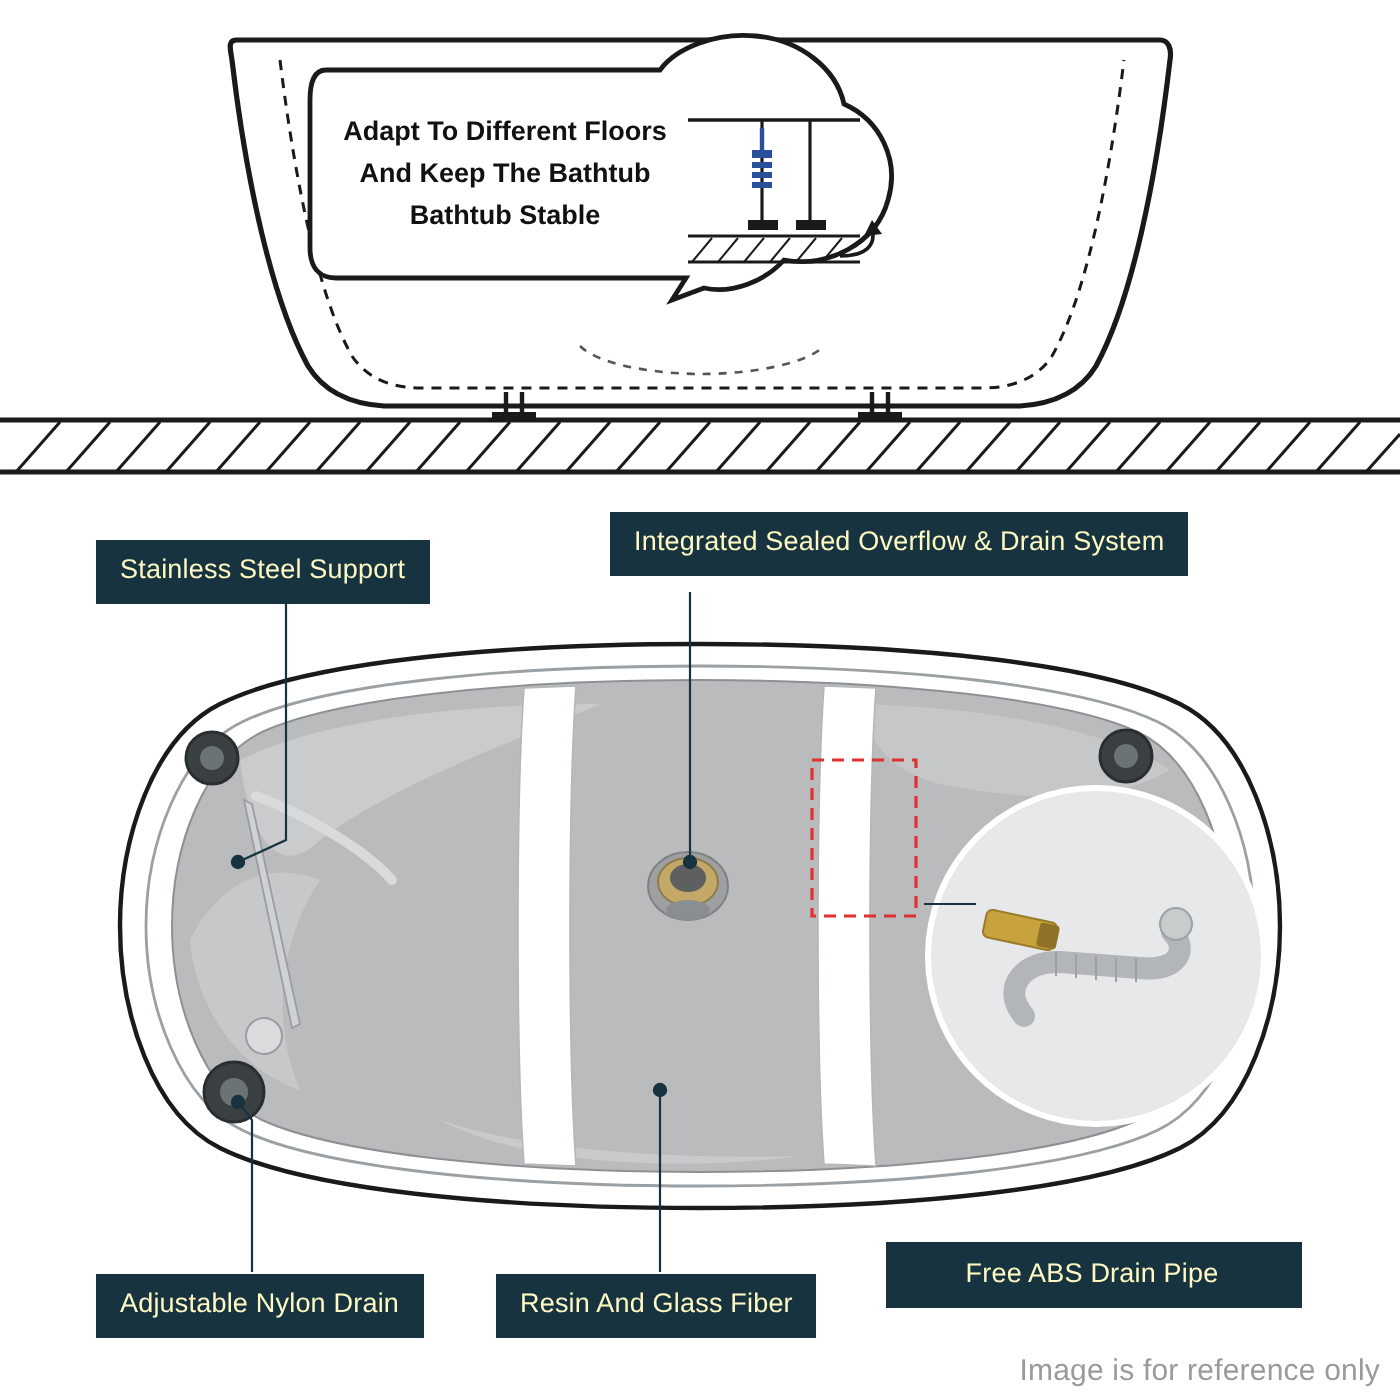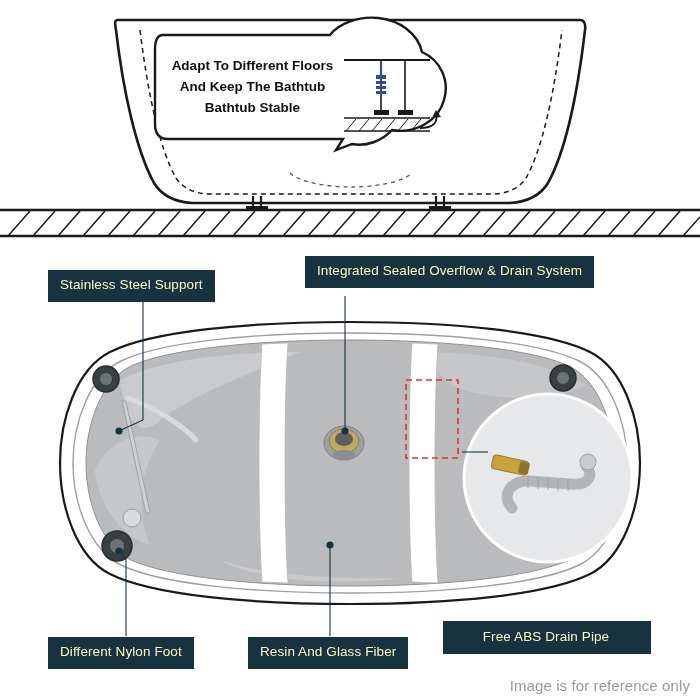--- a/index.html
+++ b/index.html
@@ -295,21 +295,21 @@
   <div class="top-text">
     <span>Adapt To Different Floors</span>
     <span>And Keep The Bathtub</span>
     <span>Bathtub Stable</span>
   </div>
 
   <div class="chip" id="chip-stainless">Stainless Steel Support</div>
 
   <div class="chip" id="chip-overflow">Integrated Sealed Overflow &amp; Drain System</div>
 
-  <div class="chip" id="chip-nylon">Different Nylon Foot</div>
+  <div class="chip" id="chip-nylon">Adjustable Nylon Drain</div>
 
   <div class="chip" id="chip-resin">Resin And Glass Fiber</div>
 
   <div class="chip two-line" id="chip-drain">
     <div>Free ABS Drain Pipe</div>
   </div>
 
   <div class="footer-note">Image is for reference only</div>
 </div>
 

